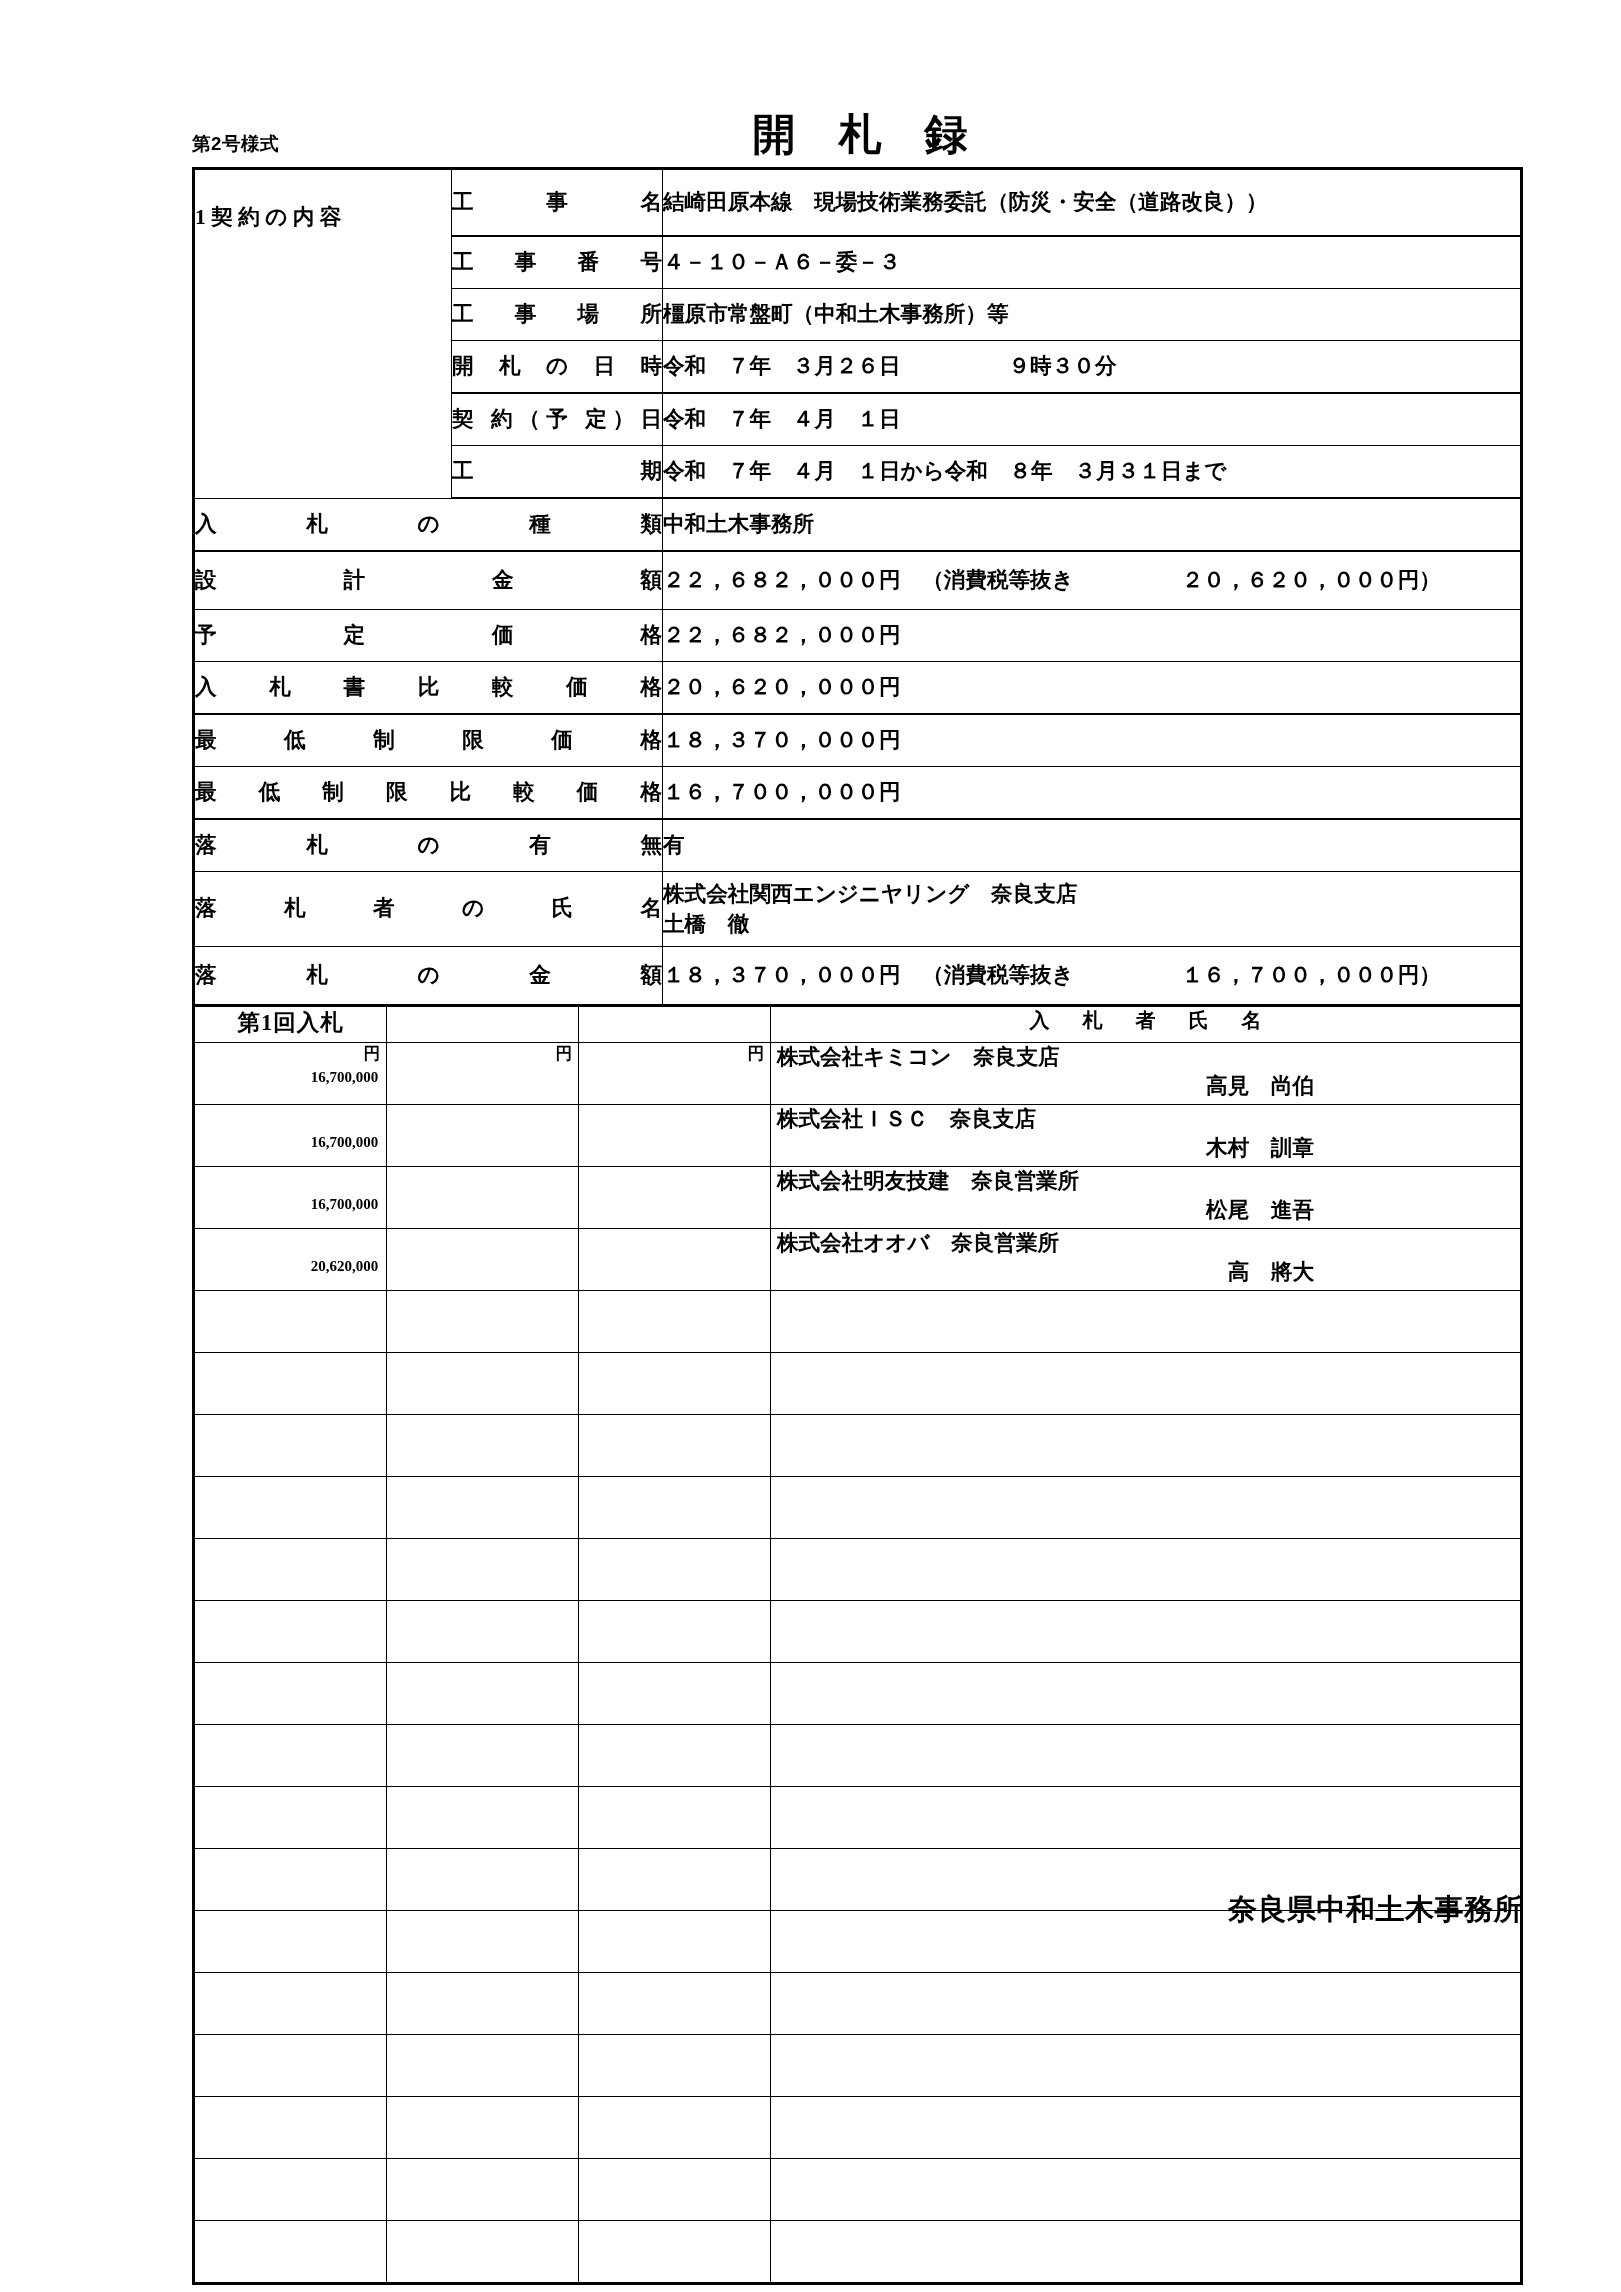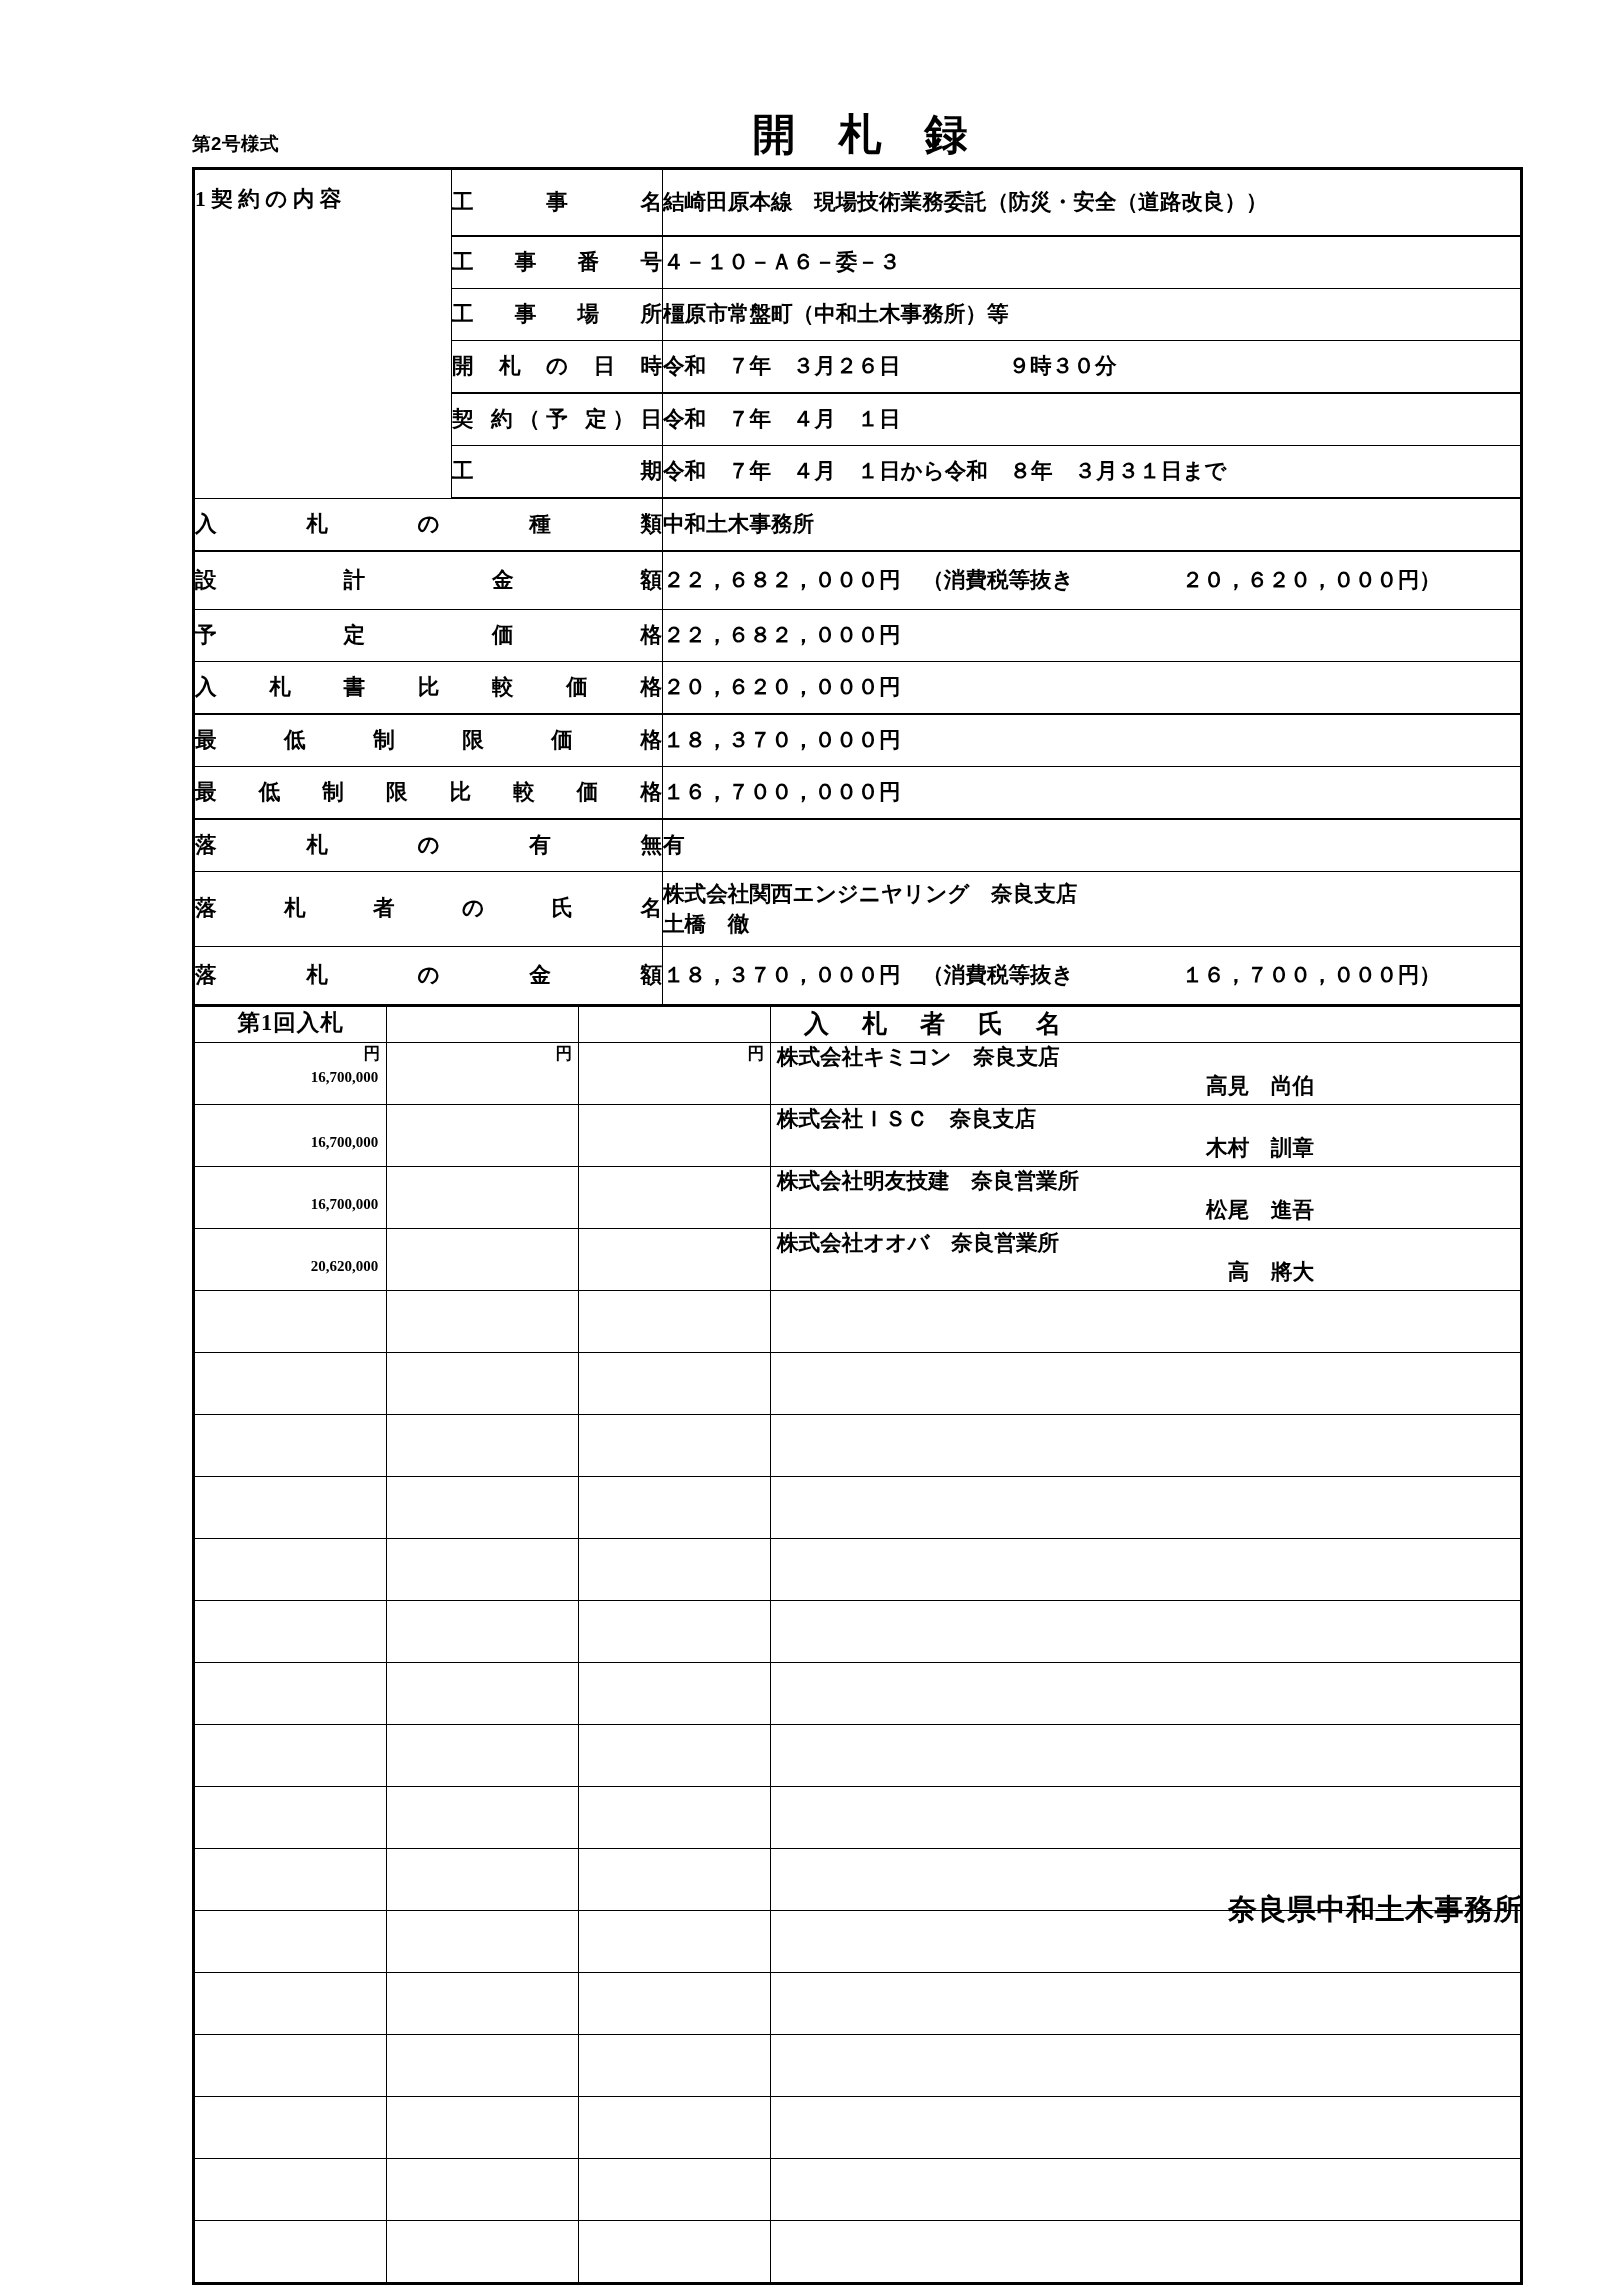--- a/index.html
+++ b/index.html
@@ -127,21 +127,22 @@
   .bcol4 { width: auto; }
 
   .round-head {
     text-align: center;
     font-size: 22.5px;
     height: 35px !important;
     vertical-align: middle;
     letter-spacing: 1px;
   }
   .bidder-head {
-    font-size: 25px;
+    text-align: center;
+    font-size: 20px;
     height: 35px !important;
     vertical-align: middle;
     letter-spacing: 33px;
     text-indent: 33px;
     white-space: nowrap;
   }
   .yen-mark {
     display: block;
     text-align: right;
     font-size: 16.7px;
@@ -194,21 +195,21 @@
   <div class="frame">
 
     <table class="grid">
       <colgroup>
         <col class="c-label">
           <col class="c-sublab">
           <col class="c-value">
       </colgroup>
       <tbody>
         <tr>
-          <td rowspan="6" class="lab-num" style="vertical-align:top;padding-top:15px;margin-left:37px;">1 契 約 の 内 容</td>
+          <td rowspan="6" class="lab-num" style="vertical-align:top;padding-top:33px;margin-left:37px;">1 契 約 の 内 容</td>
           <td class="lab h-tall">工　　事　　名</td>
           <td class="val h-tall thickbottom">結崎田原本線　現場技術業務委託（防災・安全（道路改良））</td>
         </tr>
         <tr>
           <td class="lab h-std thicktop">工　事　番　号</td>
           <td class="val h-std thicktop">４－１０－Ａ６－委－３</td>
         </tr>
         <tr>
           <td class="lab h-std">工　事　場　所</td>
           <td class="val h-std">橿原市常盤町（中和土木事務所）等</td>

